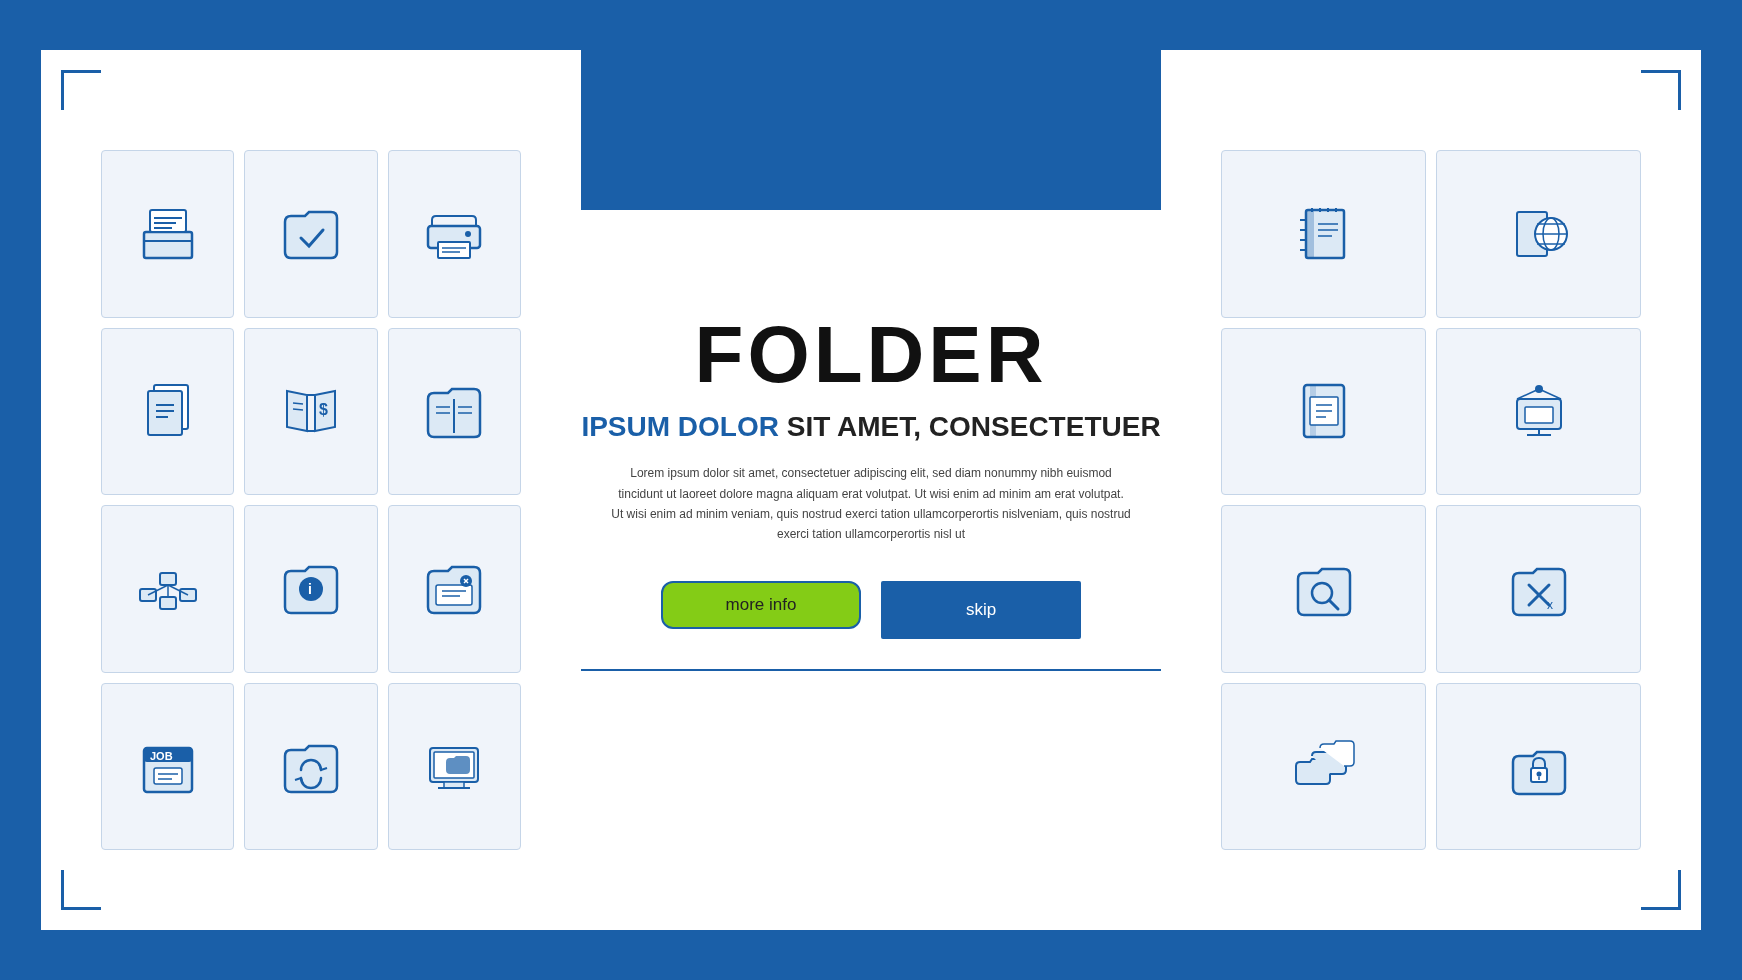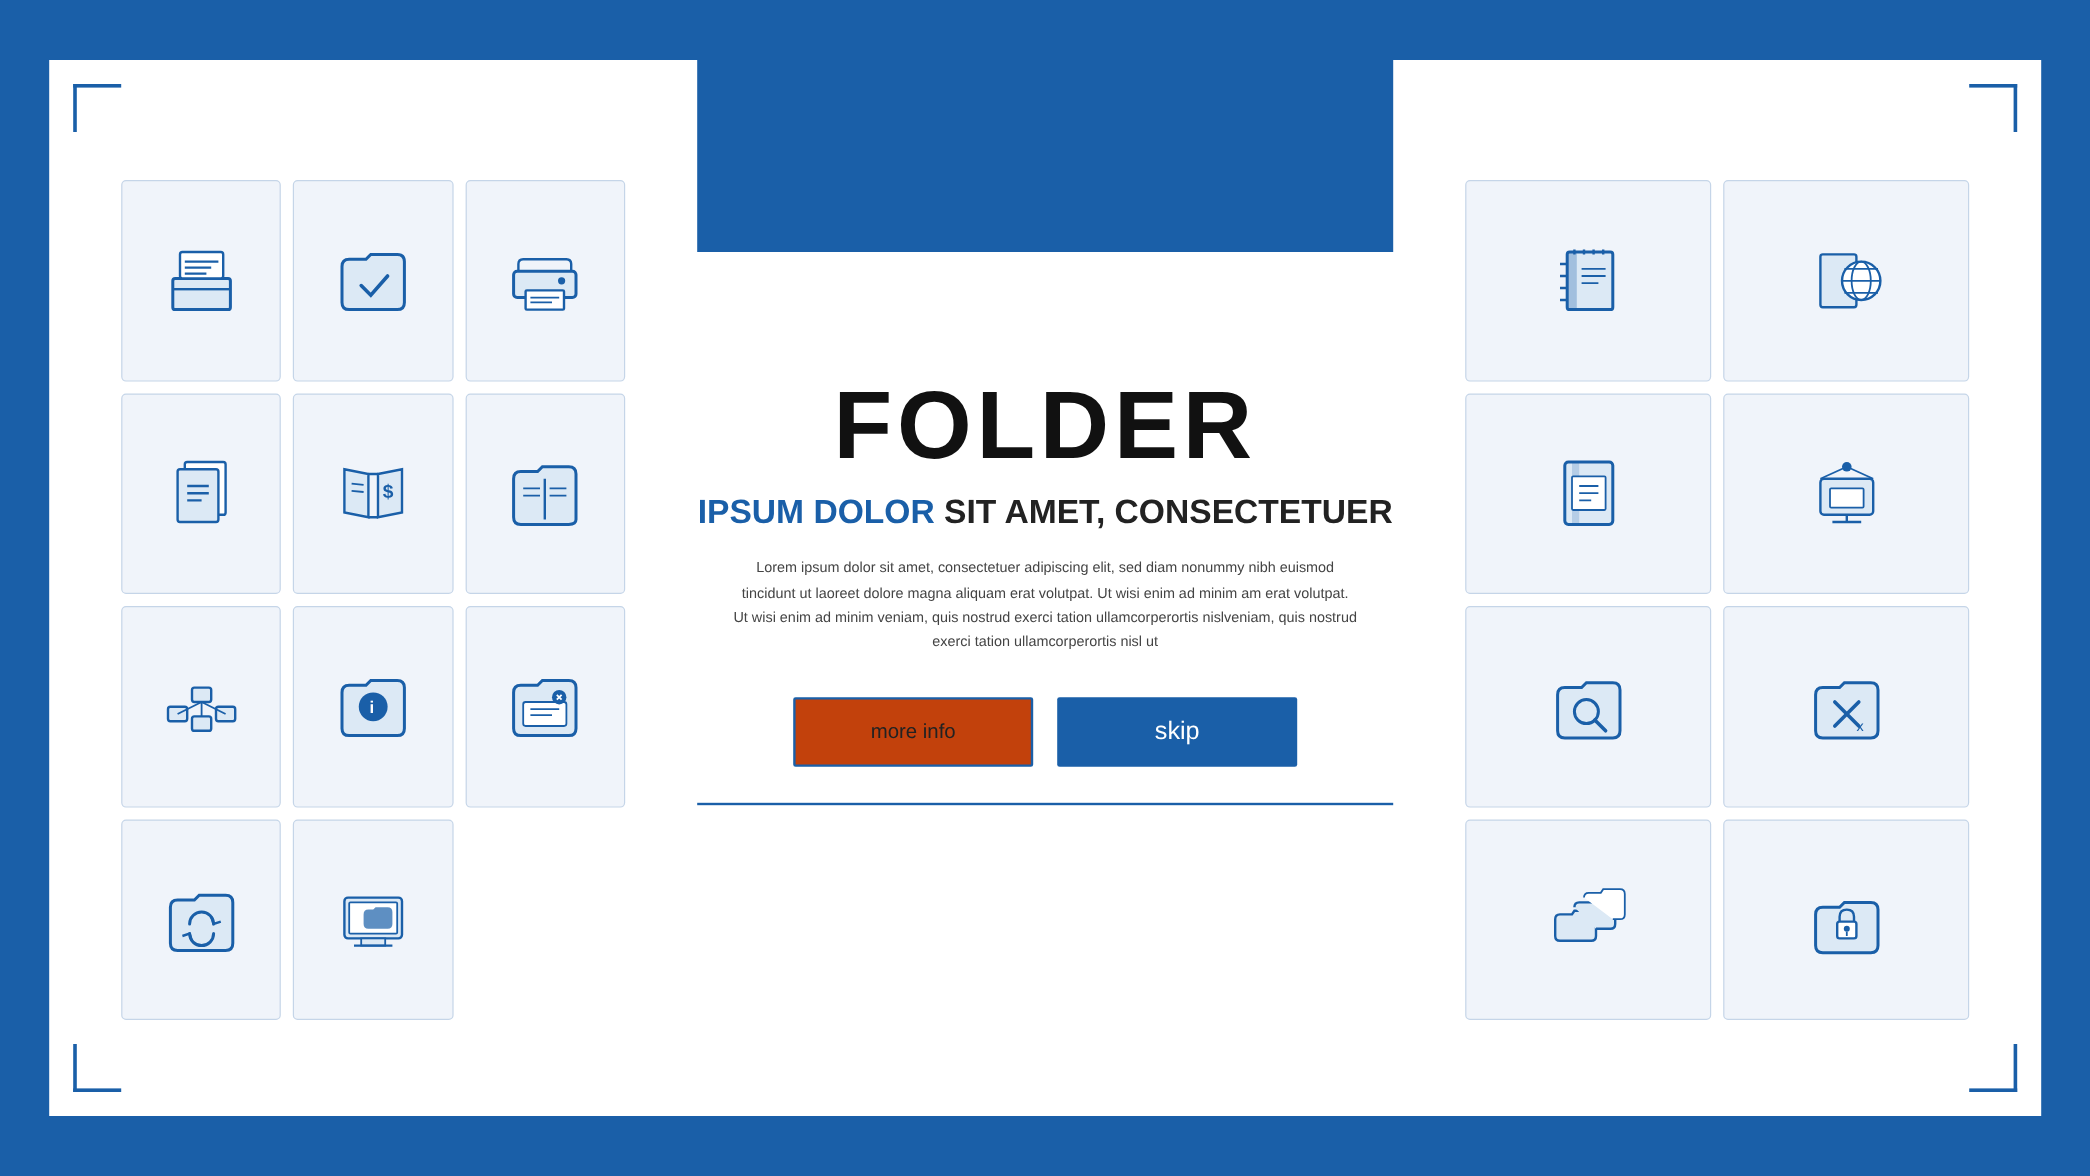--- a/index.html
+++ b/index.html
@@ -129,36 +129,36 @@
       margin-bottom: 36px;
     }
 
     .buttons {
       display: flex;
       gap: 20px;
     }
 
     .btn-more-info {
       width: 200px;
-      height: 58px;
+      height: 48px;
       border: 2px solid #1a5fa8;
-      background: #c2410c;
+      background: #84cc16;
       color: #222;
       font-size: 17px;
       cursor: pointer;
-      border-radius: 2px;
+      border-radius: 12px;
     }
 
     .btn-skip {
       width: 200px;
       height: 58px;
       border: none;
       background: #1a5fa8;
       color: #fff;
-      font-size: 21px;
+      font-size: 17px;
       cursor: pointer;
       border-radius: 2px;
     }
 
     .divider {
       width: 100%;
       height: 2px;
       background: #1a5fa8;
       margin-top: 30px;
     }
@@ -266,20 +266,30 @@
           <path d="M6 20 Q6 14 12 14 L26 14 L30 10 L52 10 Q58 10 58 16 L58 50 Q58 56 52 56 L12 56 Q6 56 6 50 Z" fill="#dce9f5" stroke="#1a5fa8" stroke-width="2.5"></path>
           <rect x="14" y="28" width="36" height="20" rx="2" fill="#fff" stroke="#1a5fa8" stroke-width="1.5"></rect>
           <line x1="20" y1="34" x2="44" y2="34" stroke="#1a5fa8" stroke-width="1.5"></line>
           <line x1="20" y1="39" x2="38" y2="39" stroke="#1a5fa8" stroke-width="1.5"></line>
           <circle cx="44" cy="24" r="6" fill="#1a5fa8"></circle>
           <line x1="42" y1="22" x2="46" y2="26" stroke="#fff" stroke-width="1.5"></line>
           <line x1="46" y1="22" x2="42" y2="26" stroke="#fff" stroke-width="1.5"></line>
         </svg>
       </div>
 
+      <div class="icon-box">
+        <svg viewBox="0 0 64 64" fill="none" xmlns="http://www.w3.org/2000/svg">
+          <rect x="8" y="14" width="48" height="44" rx="3" fill="#dce9f5" stroke="#1a5fa8" stroke-width="2.5"></rect>
+          <rect x="8" y="14" width="48" height="14" rx="3" fill="#1a5fa8"></rect>
+          <text x="14" y="26" font-size="11" fill="#fff" font-weight="bold">JOB</text>
+          <rect x="18" y="34" width="28" height="16" rx="2" fill="#fff" stroke="#1a5fa8" stroke-width="1.5"></rect>
+          <line x1="22" y1="40" x2="42" y2="40" stroke="#1a5fa8" stroke-width="1.5"></line>
+          <line x1="22" y1="45" x2="36" y2="45" stroke="#1a5fa8" stroke-width="1.5"></line>
+        </svg>
+      </div>
 
       <div class="icon-box">
         <svg viewBox="0 0 64 64" fill="none" xmlns="http://www.w3.org/2000/svg">
           <path d="M6 22 Q6 16 12 16 L26 16 L30 12 L52 12 Q58 12 58 18 L58 52 Q58 58 52 58 L12 58 Q6 58 6 52 Z" fill="#dce9f5" stroke="#1a5fa8" stroke-width="2.5"></path>
           <path d="M22 36 A10 10 0 0 1 42 36" stroke="#1a5fa8" stroke-width="2.5" fill="none" stroke-linecap="round"></path>
           <polyline points="40,30 42,36 48,34" stroke="#1a5fa8" stroke-width="2" fill="none"></polyline>
           <path d="M42 44 A10 10 0 0 1 22 44" stroke="#1a5fa8" stroke-width="2.5" fill="none" stroke-linecap="round"></path>
           <polyline points="24,50 22,44 16,46" stroke="#1a5fa8" stroke-width="2" fill="none"></polyline>
         </svg>
       </div>

